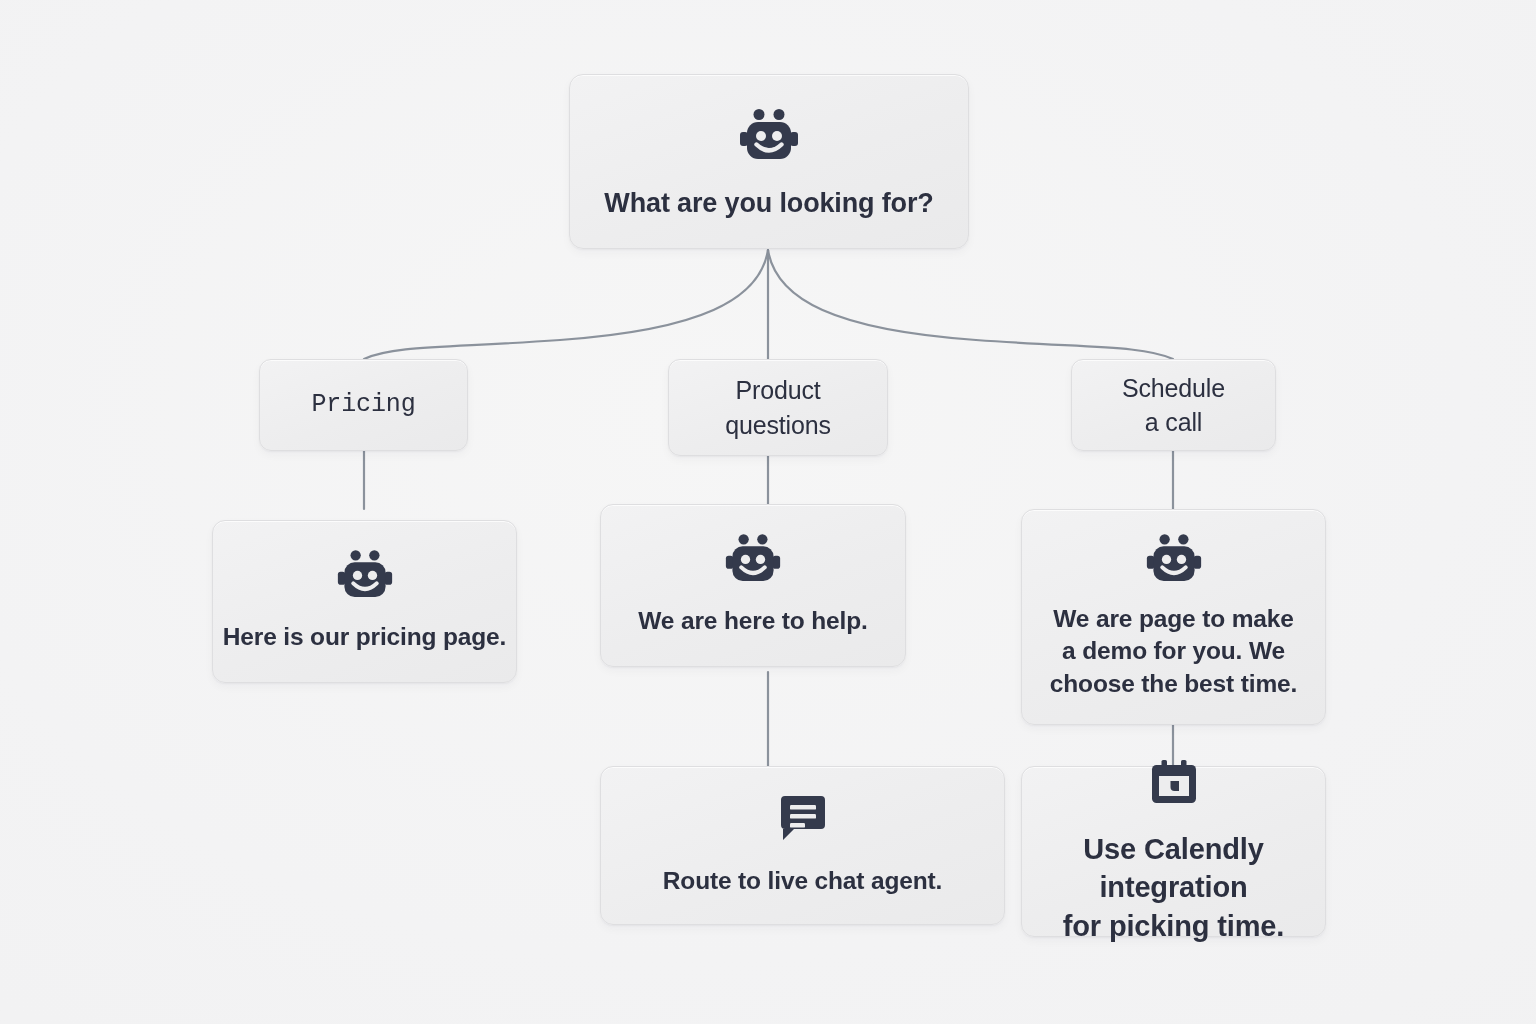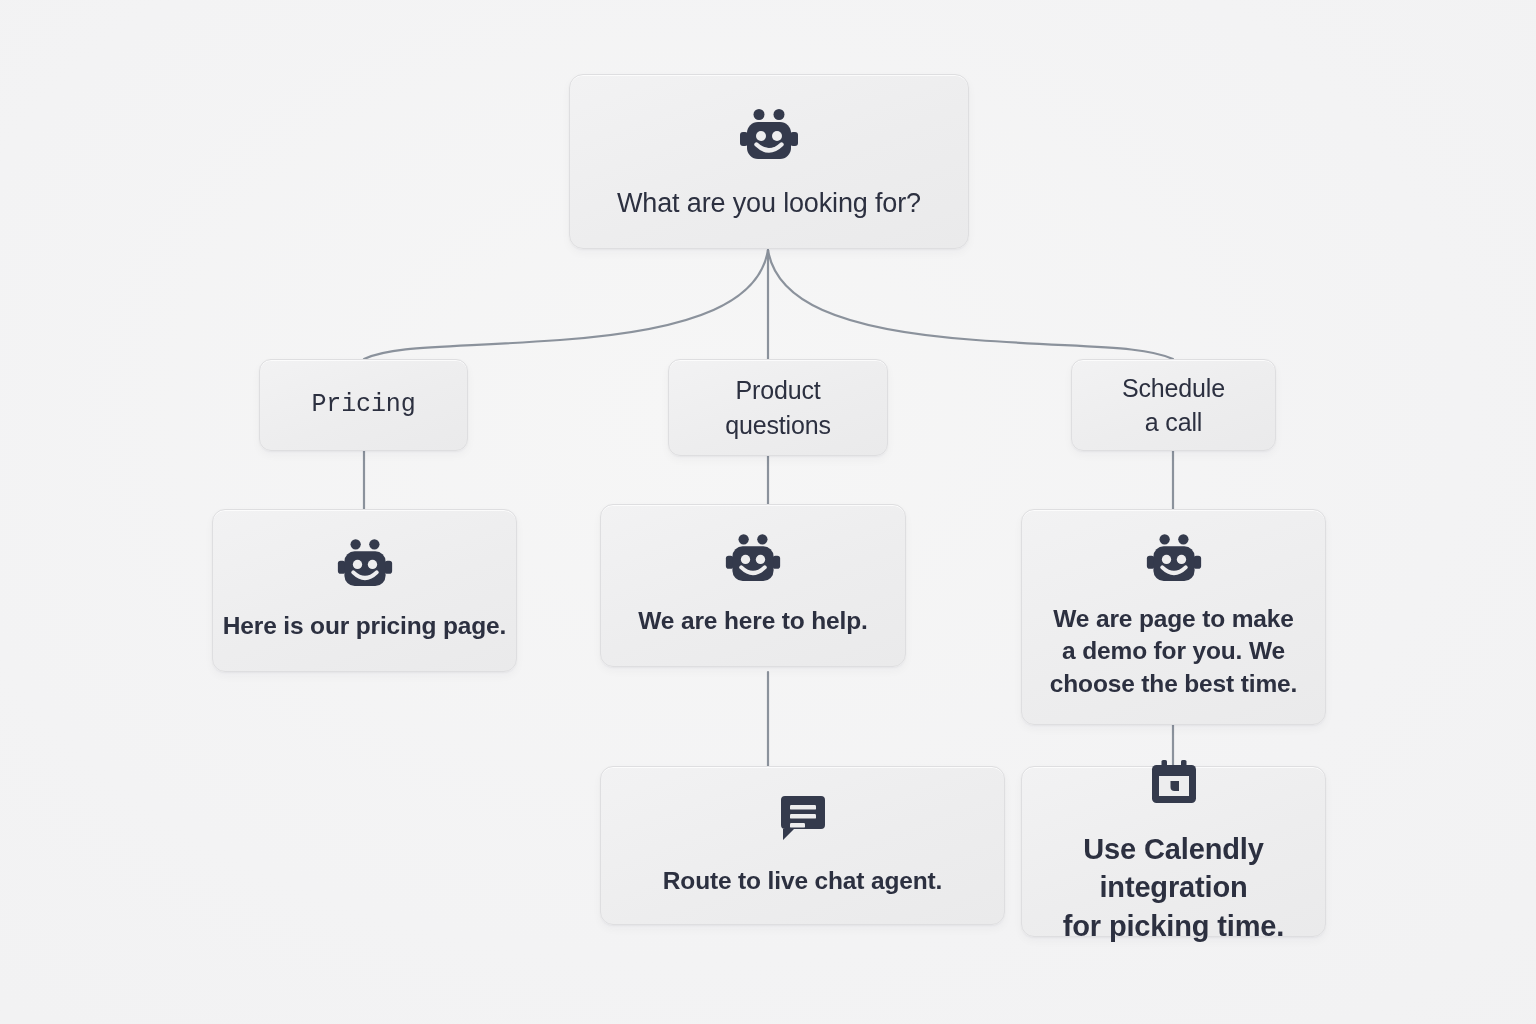--- a/index.html
+++ b/index.html
@@ -68,21 +68,21 @@
     left: 569px;
     top: 74px;
     width: 400px;
     height: 175px;
     border-radius: 14px;
     padding-top: 6px;
   }
   .node.root .icon { margin-bottom: 26px; }
   .node.root .label {
     font-size: 27px;
-    font-weight: normal;
+    font-weight: bold;
     line-height: 1.25;
   }
 
   
   .node.option {
     height: 92px;
     border-radius: 12px;
   }
   .node.option .label {
     font-size: 25px;
@@ -96,21 +96,21 @@
   .node.opt-schedule  { left: 1071px; top: 359px; width: 205px; height: 92px; }
 
   
   .node.response .label {
     font-size: 24.5px;
     font-weight: bold;
     line-height: 1.33;
   }
   .node.response .icon { margin-bottom: 22px; }
 
-  .node.resp-pricing  { left: 212px;  top: 509px; width: 305px; height: 163px; }
+  .node.resp-pricing  { left: 212px;  top: 520px; width: 305px; height: 163px; }
   .node.resp-help     { left: 600px;  top: 504px; width: 306px; height: 163px; }
   .node.resp-demo     { left: 1021px; top: 509px; width: 305px; height: 216px; }
   .node.resp-demo .icon { margin-bottom: 20px; }
 
   .node.resp-chat     { left: 600px;  top: 766px; width: 405px; height: 159px; }
   .node.resp-calendly { left: 1021px; top: 766px; width: 305px; height: 171px; }
   .node.resp-calendly .label { font-size: 29px; }
 
   
   #grain {

